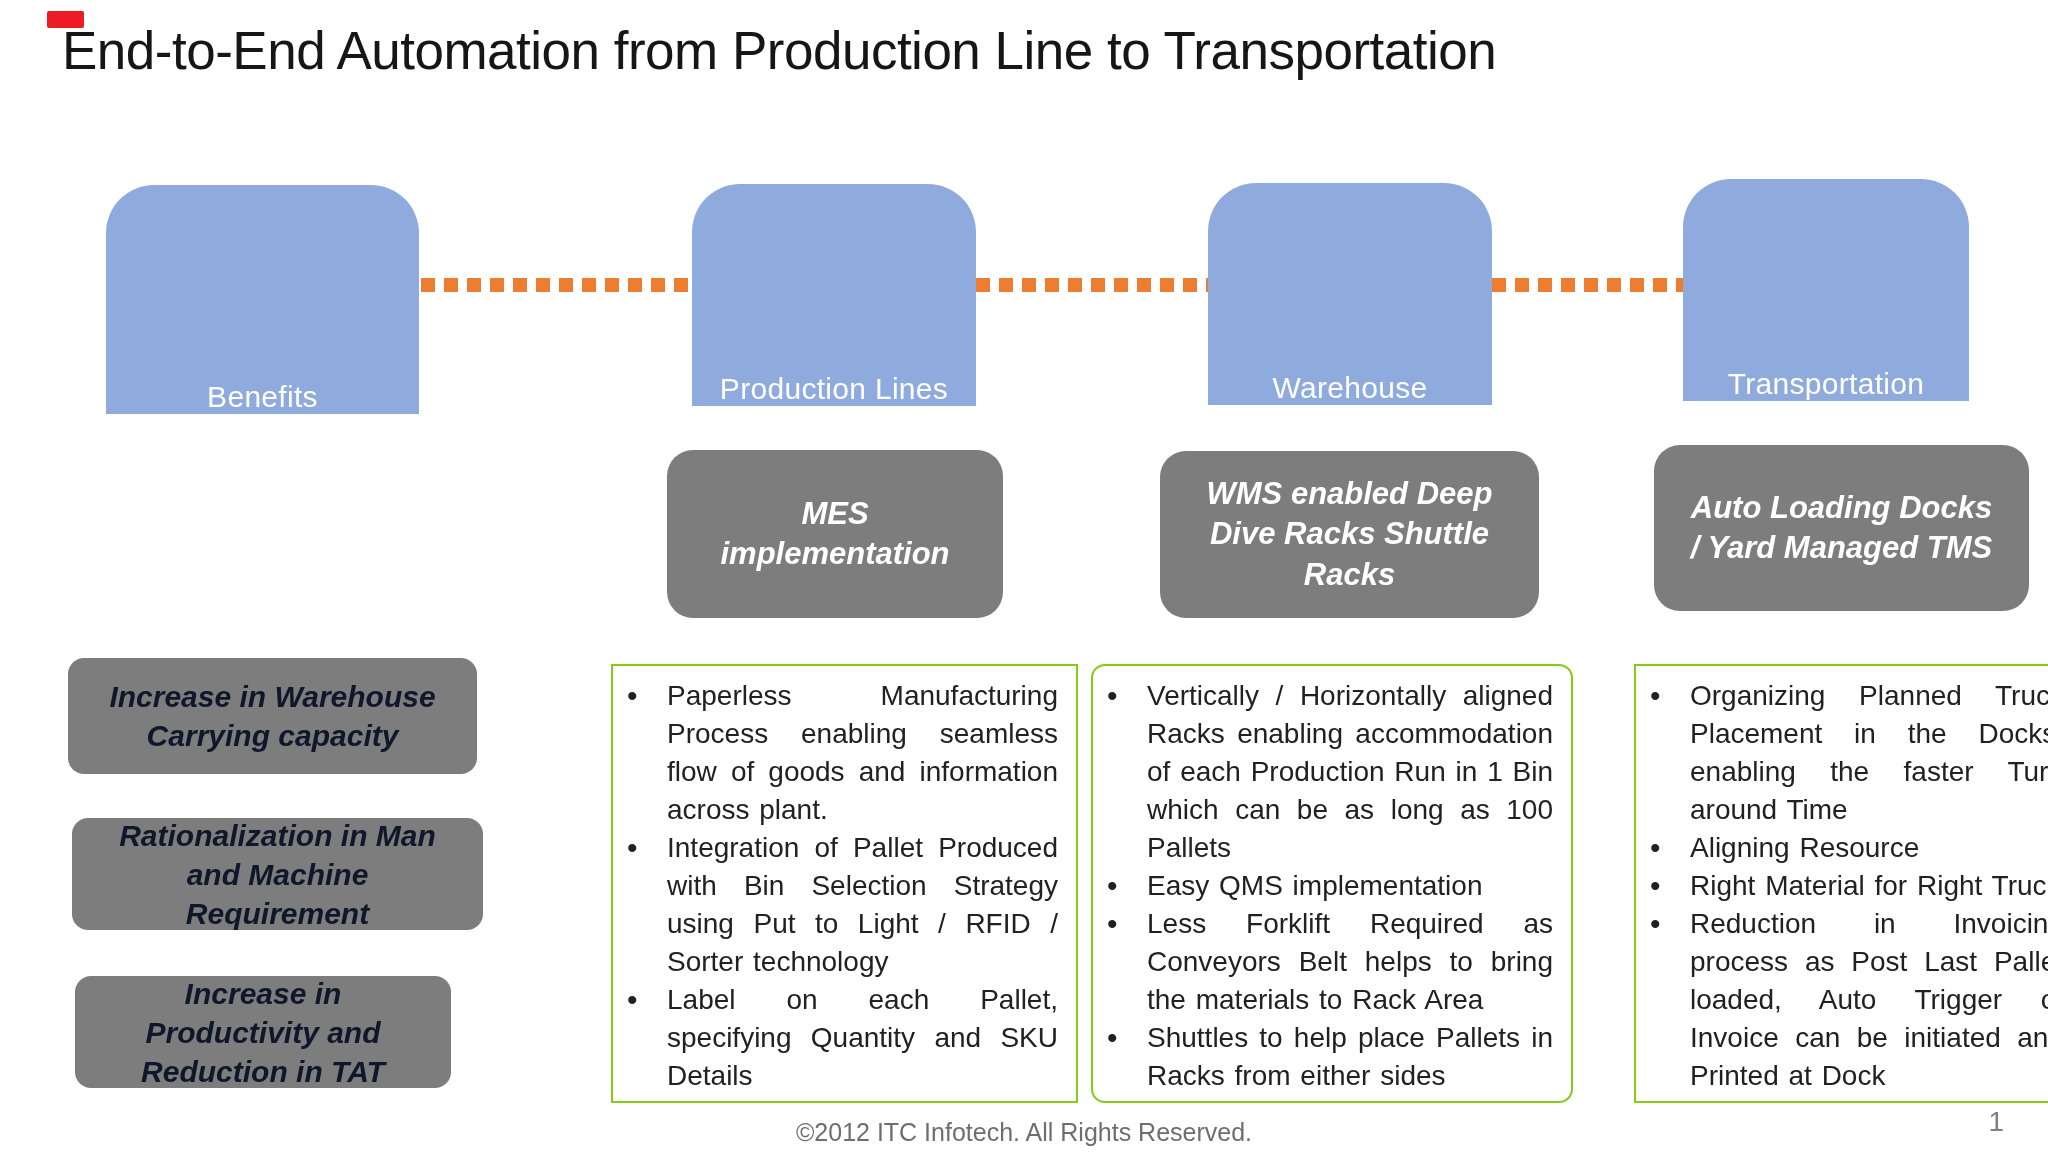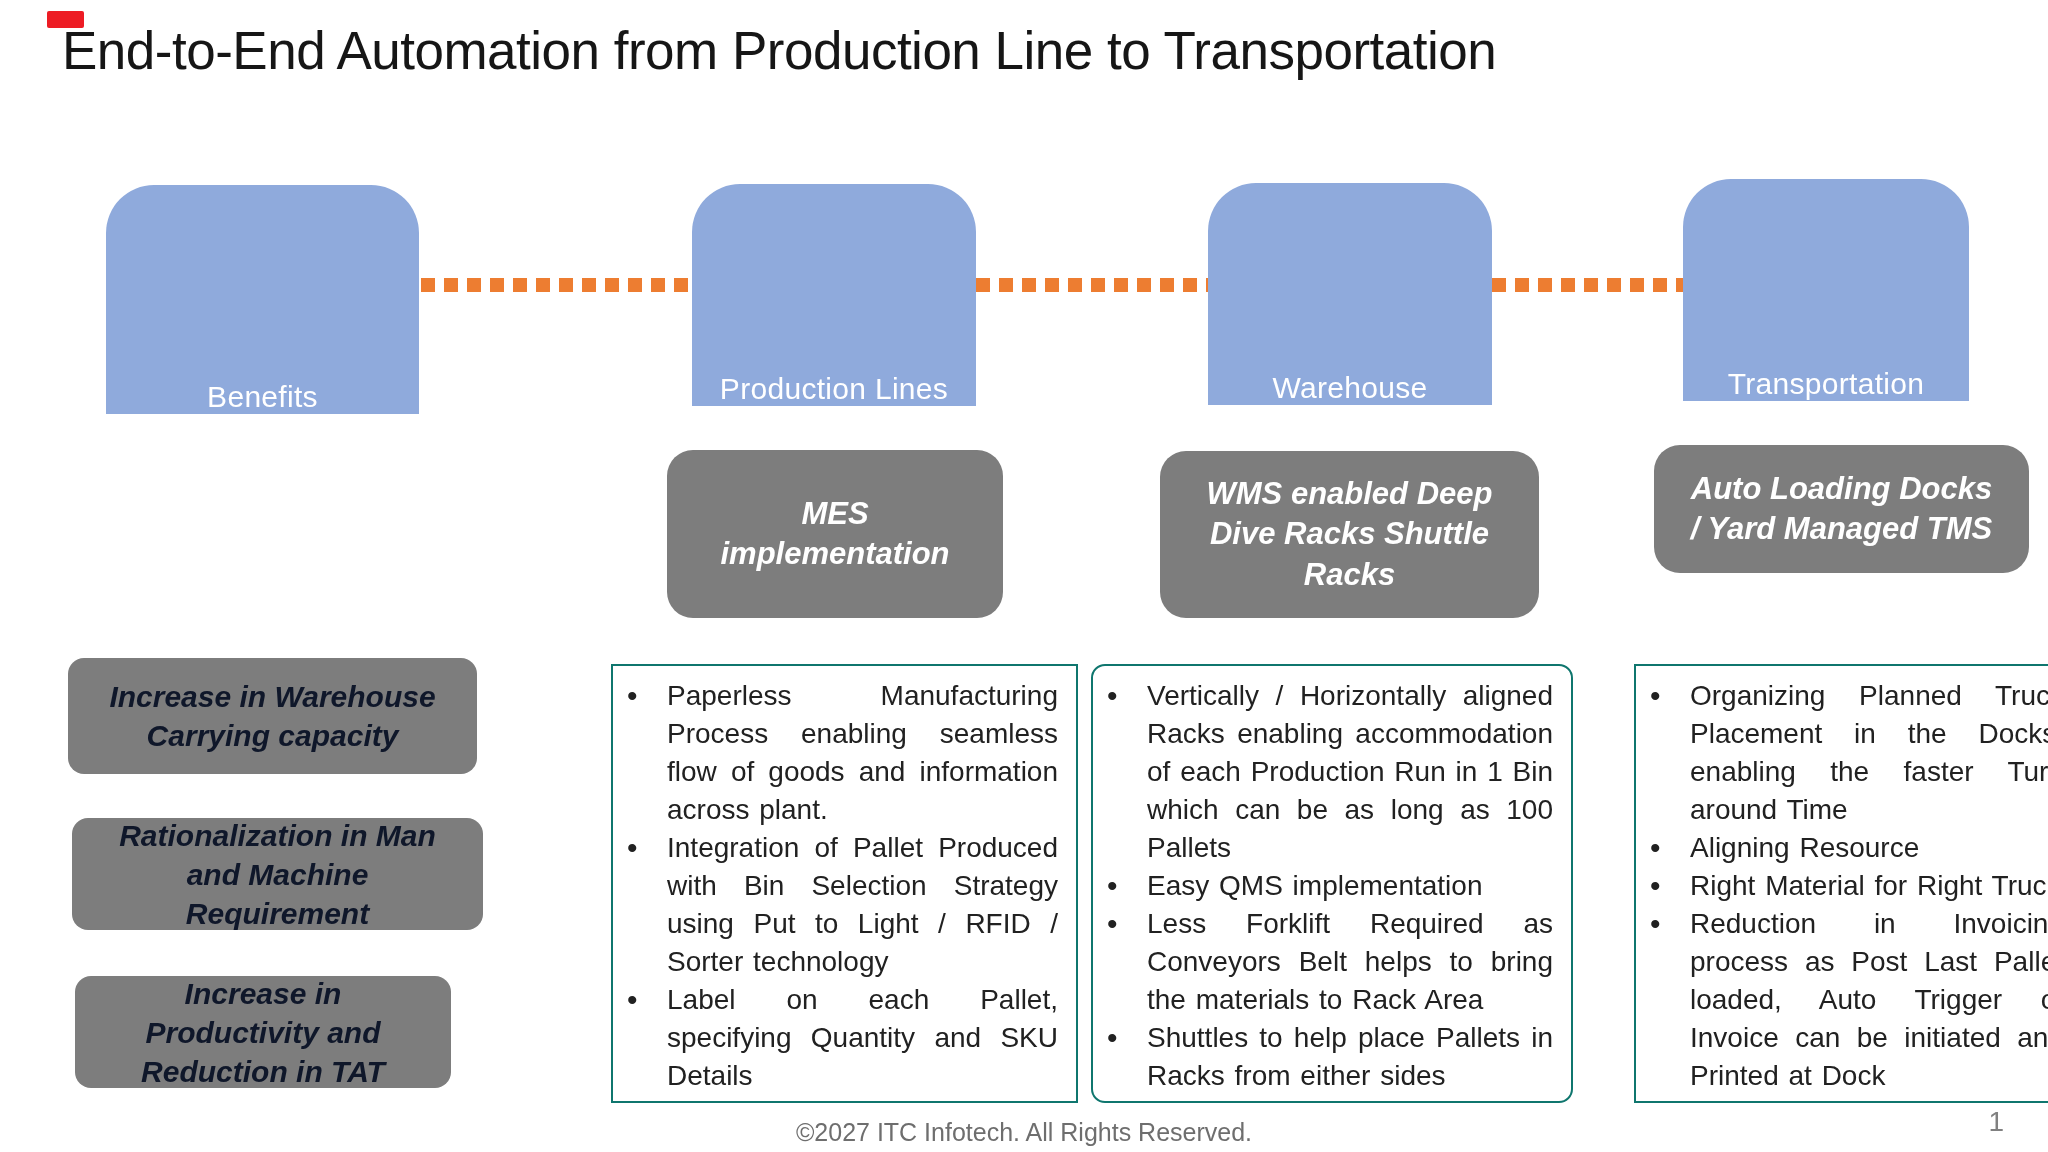--- a/index.html
+++ b/index.html
@@ -40,37 +40,37 @@
 
   
   .callout {
     position:absolute; background:var(--callout-gray,#7D7D7D); color:#ffffff;
     border-radius:26px; display:flex; align-items:center; justify-content:center;
     text-align:center; font-weight:700; font-style:italic;
     font-size:31px; line-height:1.3; padding:0 30px; box-sizing:border-box;
   }
   .callout.k1 { left:667px;  top:450px; width:336px; height:168px; }
   .callout.k2 { left:1160px; top:451px; width:379px; height:167px; }
-  .callout.k3 { left:1654px; top:445px; width:375px; height:128px; }
+  .callout.k3 { left:1654px; top:445px; width:375px; height:166px; }
 
   
   .benefit-chip {
     position:absolute; background:var(--callout-gray,#7D7D7D); color:#0f172a;
     border-radius:16px; display:flex; align-items:center; justify-content:center;
     text-align:center; font-weight:700; font-style:italic;
     font-size:30px; line-height:1.3; padding:0 28px; box-sizing:border-box;
   }
   .benefit-chip.b1 { left:68px; top:658px; width:409px; height:116px; }
   .benefit-chip.b2 { left:72px; top:818px; width:411px; height:112px; }
   .benefit-chip.b3 { left:75px; top:976px; width:376px; height:112px; }
 
   
   .detail-box {
     position:absolute; top:664px; height:439px; box-sizing:border-box;
-    border:2px solid #0f766e; background:#ffffff;
+    border:2px solid #84cc16; background:#ffffff;
   }
   .detail-box.d1 { left:611px;  width:467px; }
   .detail-box.d2 { left:1091px; width:482px;border-radius:14px; }
   .detail-box.d3 { left:1594px; width:450px;margin-left:40px; }
   .detail-box ul { margin:0; padding:11px 18px 0 0; list-style:none; }
   .detail-box li {
     position:relative; padding-left:54px; margin:0;
     font-size:28px; line-height:38px; color:#212121;
     text-align:justify; word-spacing:2px;
   }
@@ -151,16 +151,16 @@
   </div>
   <div class="detail-box d3">
     <ul>
       <li>Organizing Planned Truck Placement in the Docks, enabling the faster Turn around Time</li>
       <li>Aligning Resource</li>
       <li>Right Material for Right Truck</li>
       <li>Reduction in Invoicing process as Post Last Pallet loaded, Auto Trigger of Invoice can be initiated and Printed at Dock</li>
     </ul>
   </div>
 
-  <div class="footer-copyright">©2027 ITC Infotech. All Rights Reserved.</div>
+  <div class="footer-copyright">©2012 ITC Infotech. All Rights Reserved.</div>
   <div class="page-number">1</div>
 
 </div>
 
 </body></html>

